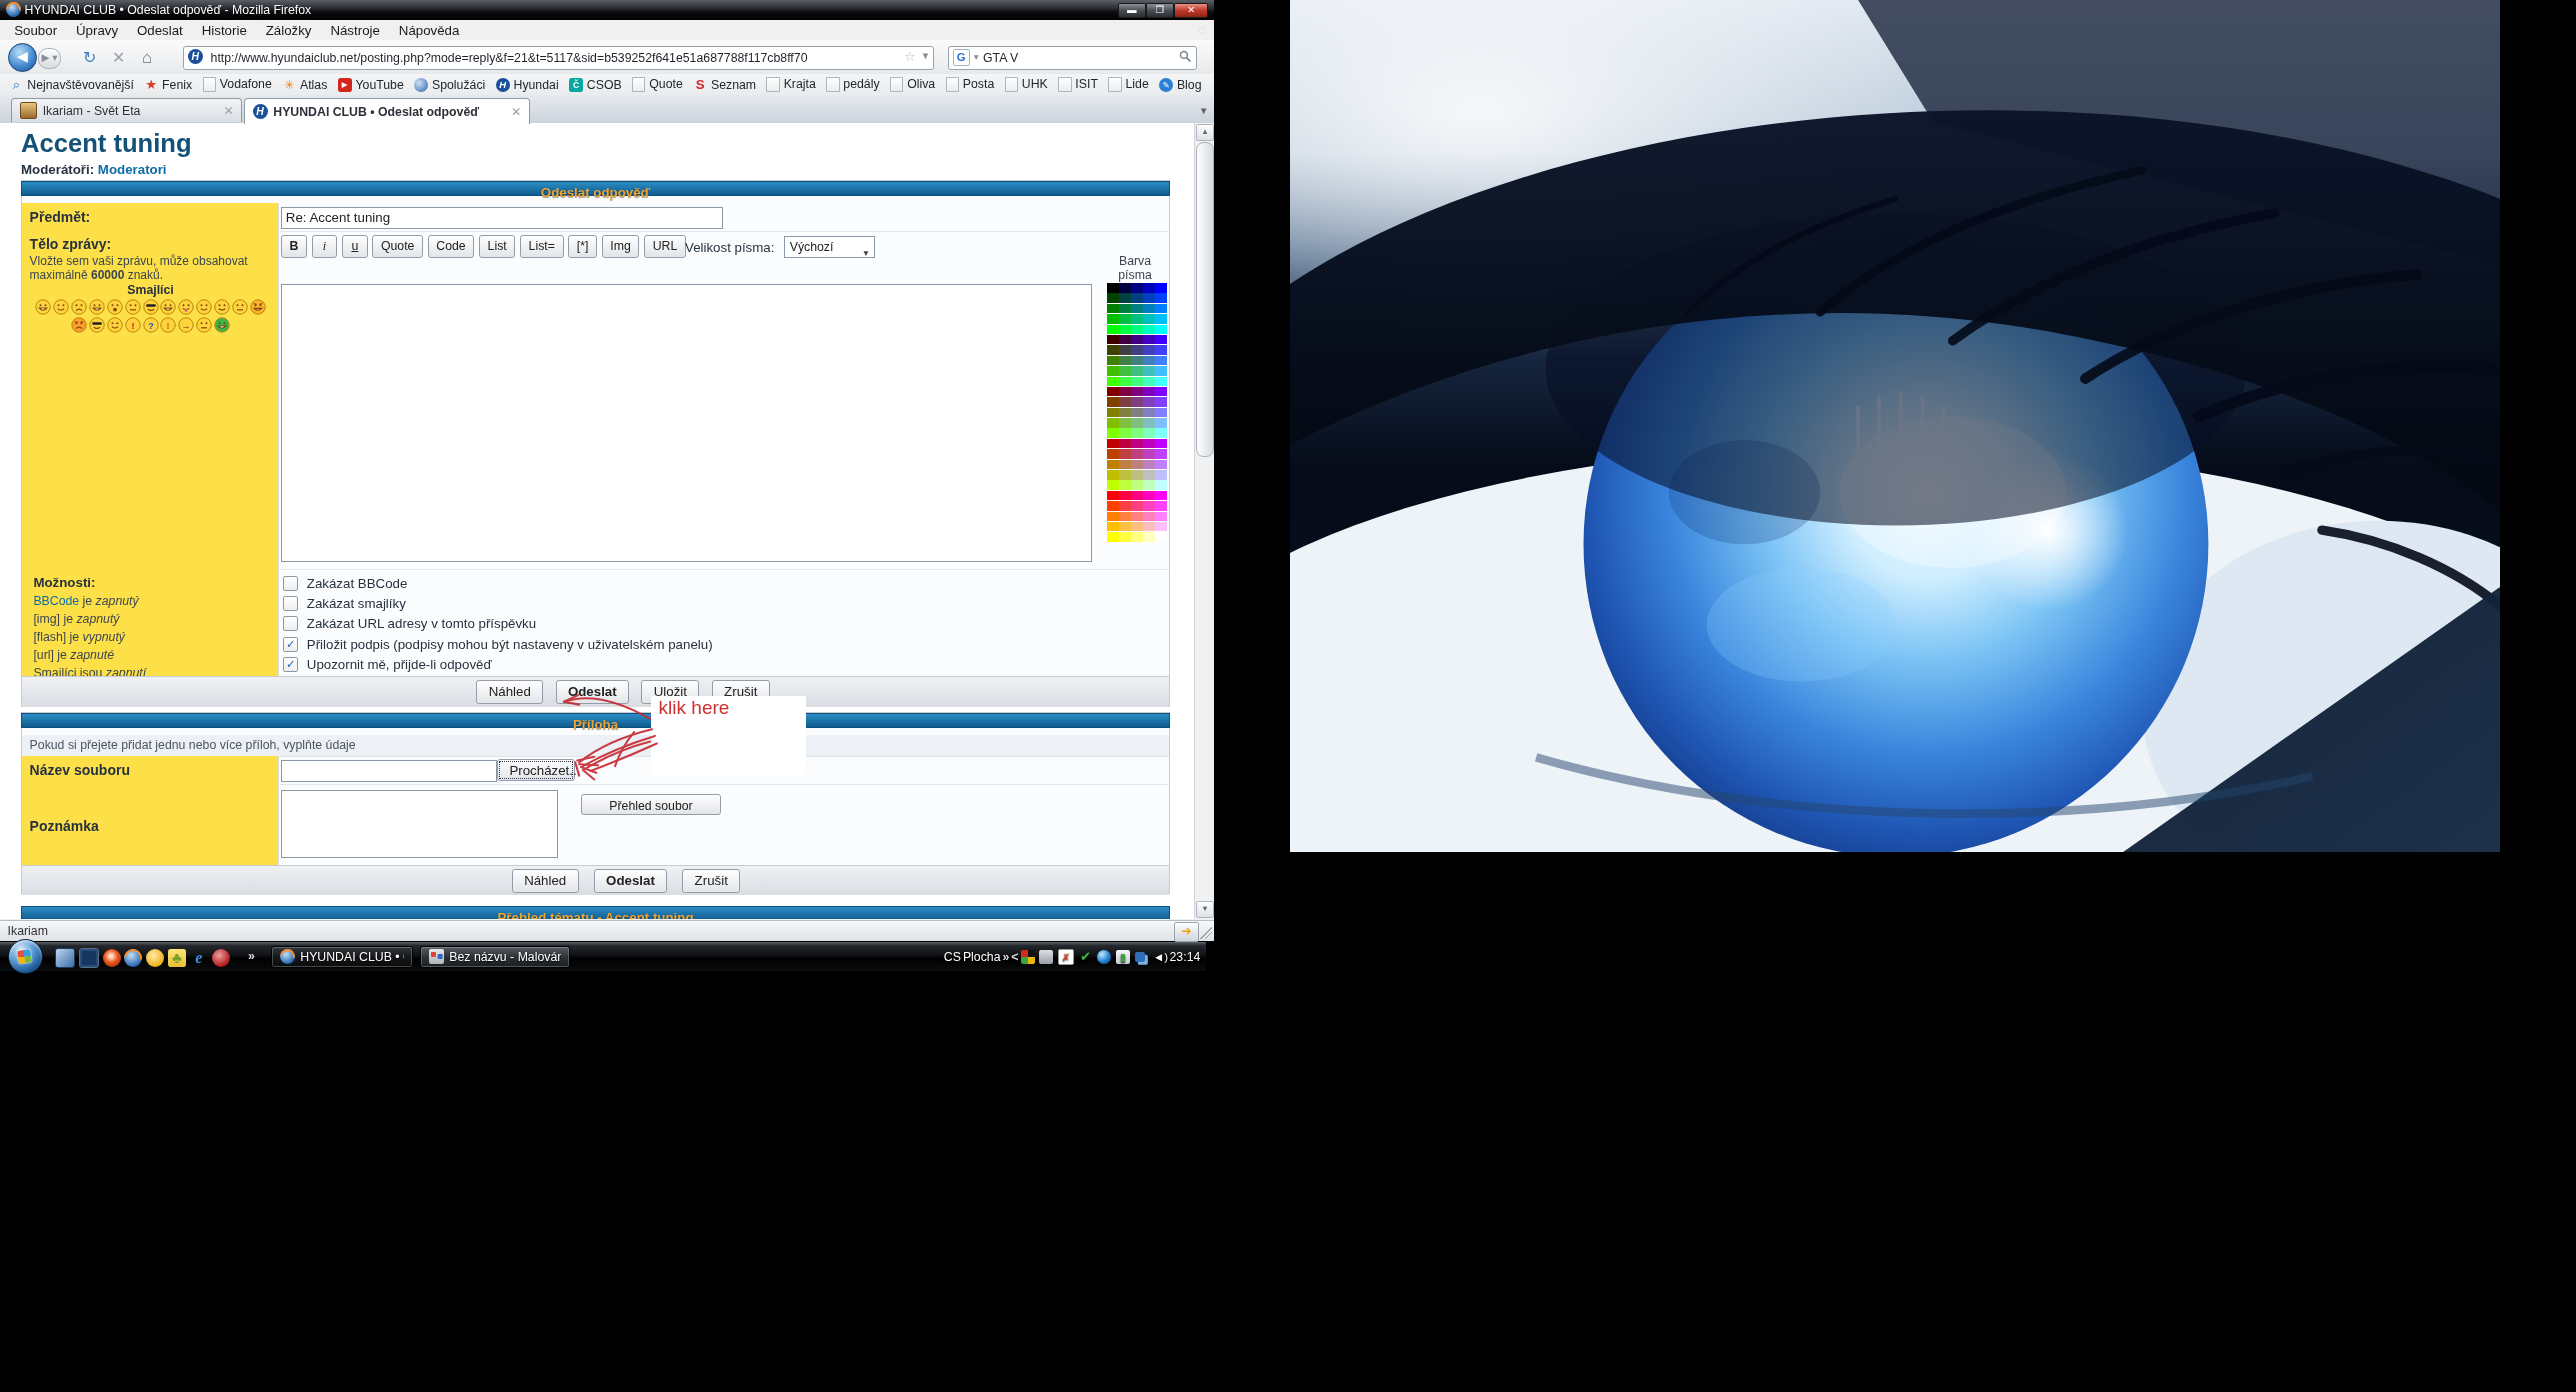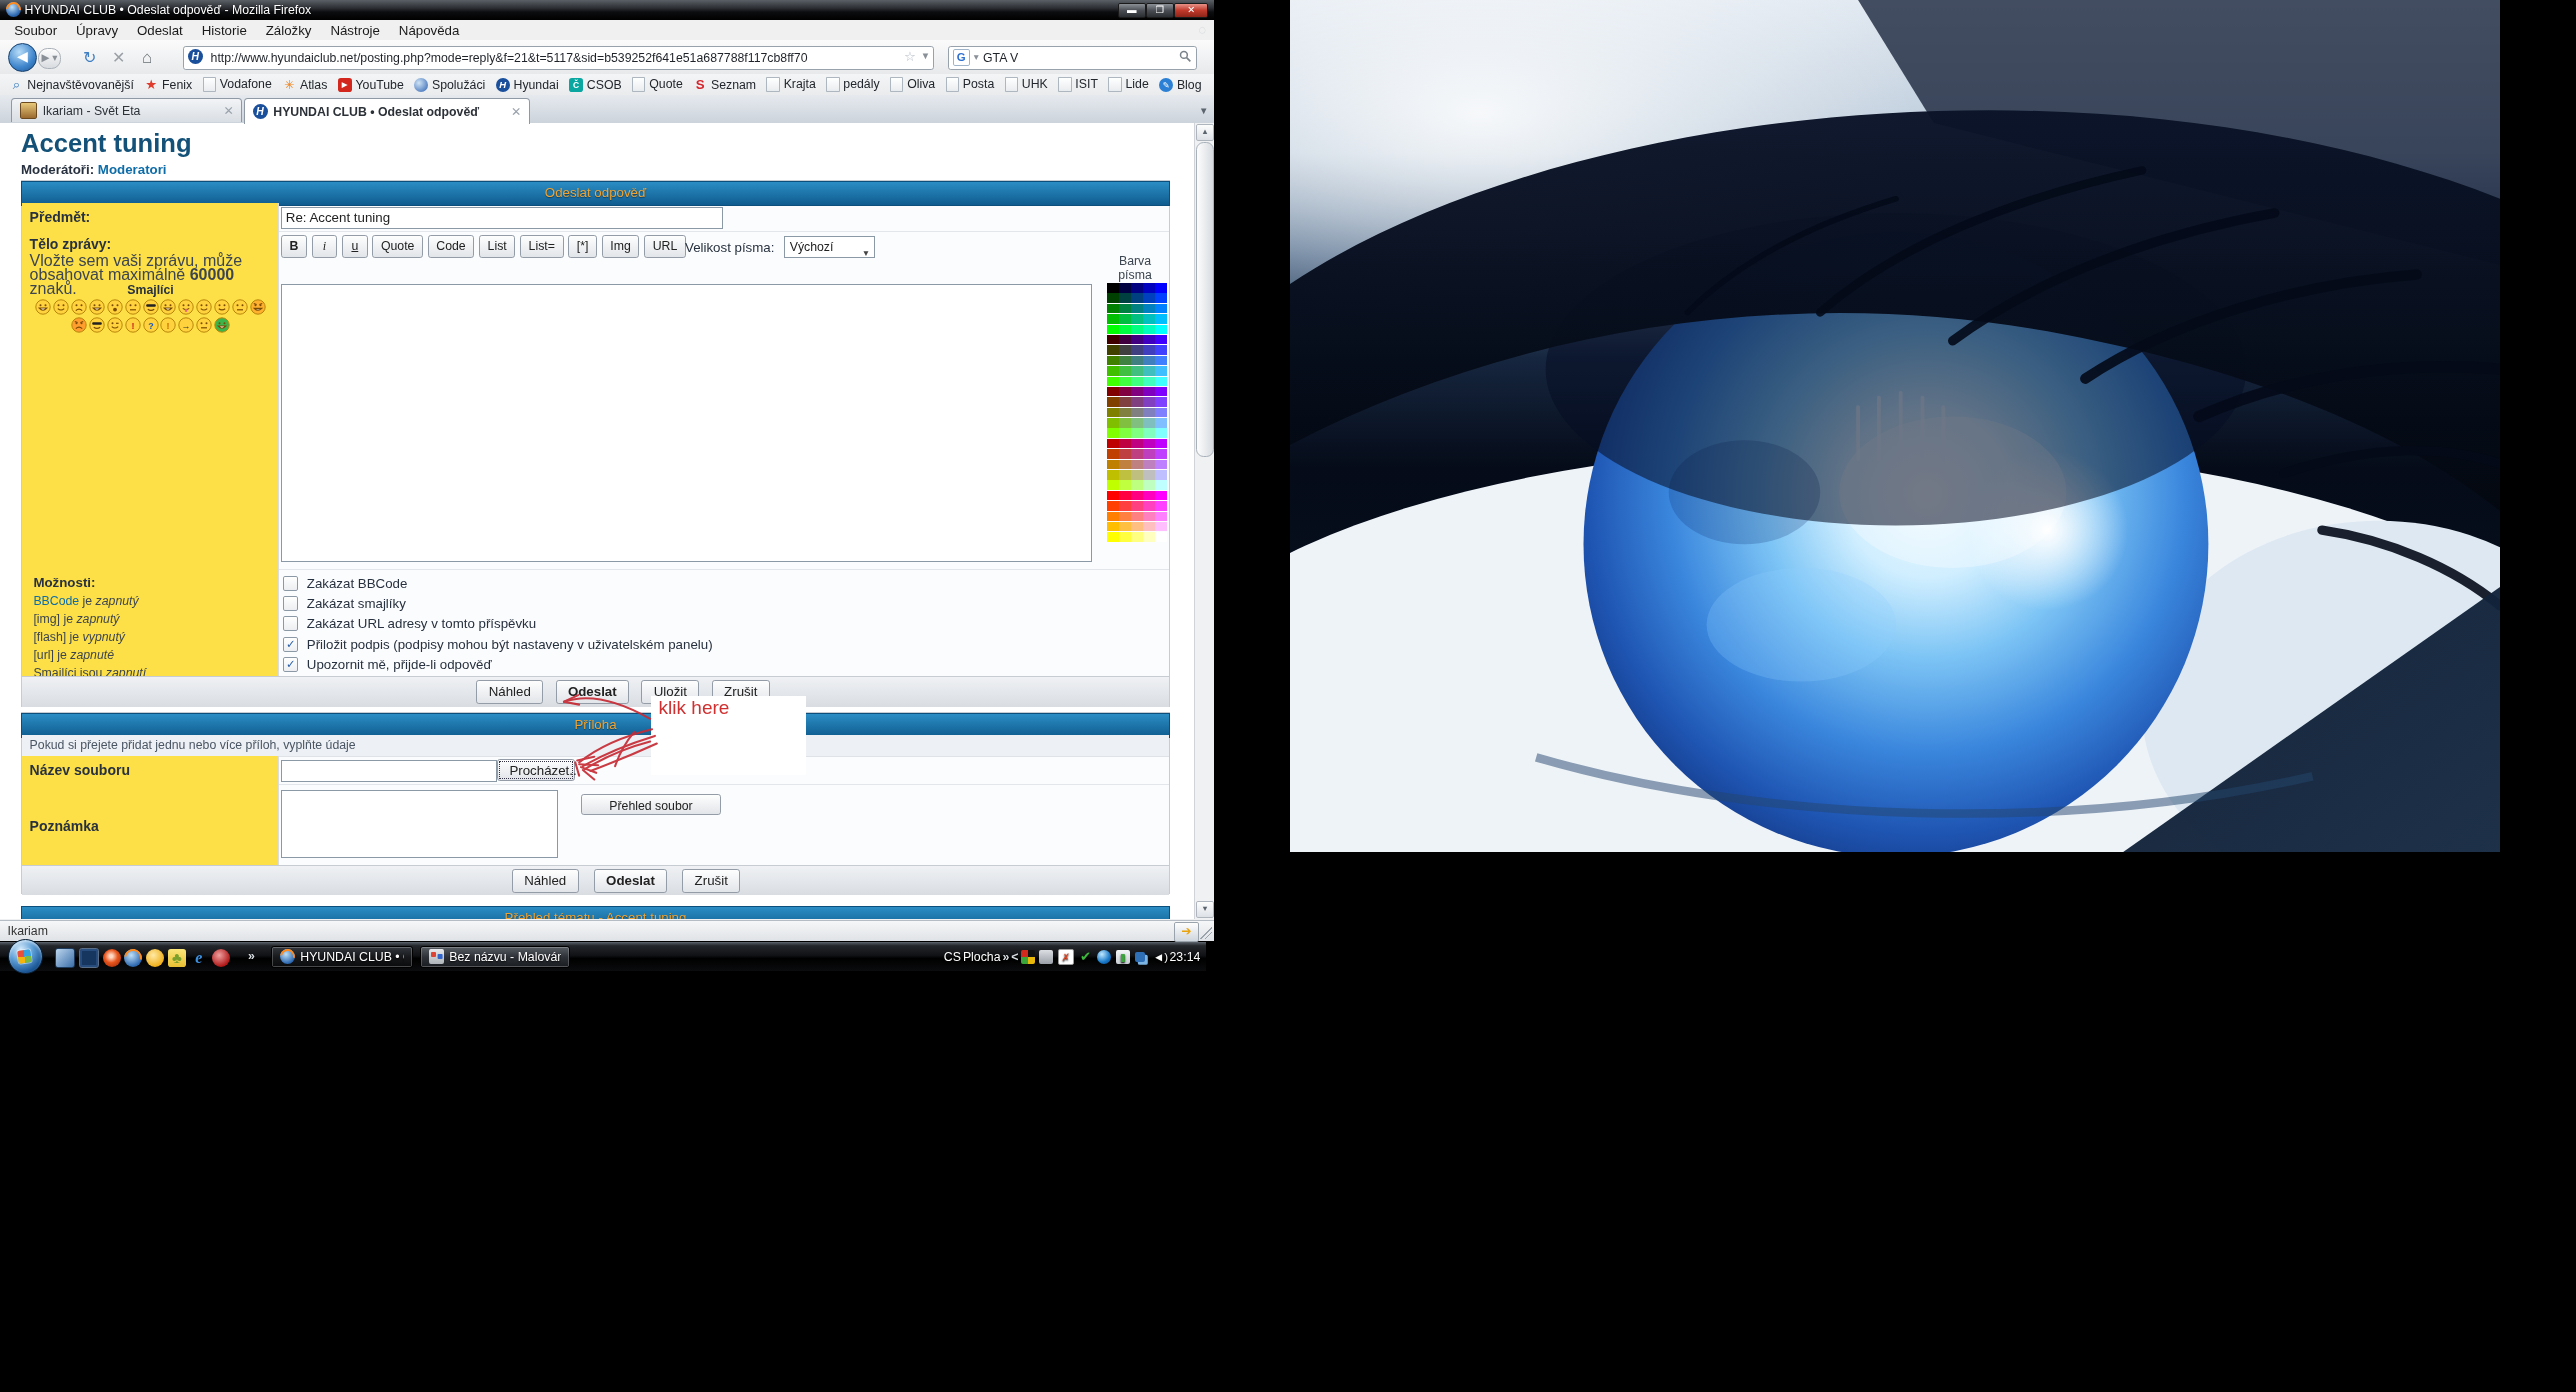--- a/index.html
+++ b/index.html
@@ -82,28 +82,28 @@
   #vscroll{position:absolute;right:0;top:123px;width:19px;height:796px;background:#f0f1f3;border-left:0.9px solid #d0d4d8;}
   .sarrow{position:absolute;left:0.9px;width:16px;height:15px;background:linear-gradient(#fdfdfd,#dde1e6);
     border:0.9px solid #aeb5bd;color:#5c646d;font-size:7.6px;text-align:center;line-height:14px;border-radius:1.9px;}
   #sthumb{position:absolute;left:0.9px;top:19px;width:16px;height:313px;border-radius:7.6px;
     background:linear-gradient(90deg,#fdfdfd,#d7dbe0);border:0.9px solid #a9b1ba;}
 
   #page-heading{position:absolute;left:21px;top:5.7px;font-size:25.6px;font-weight:bold;color:#135178;}
   #moderators{position:absolute;left:21px;top:39px;font-size:13.3px;color:#28313f;font-weight:bold;}
   #moderators a,[data-name=moderators-link]{color:#0e6da8;}
 
-  .panelhead{height:25px;background:linear-gradient(#2b8dc4,#0f5c8f);border:0.9px solid #0d4f7c;box-sizing:border-box;
-    color:#f0a332;font-weight:normal;font-size:13.3px;text-align:center;line-height:21px;
+  .panelhead{height:15px;background:linear-gradient(#2b8dc4,#0f5c8f);border:0.9px solid #0d4f7c;box-sizing:border-box;
+    color:#f0a332;font-weight:bold;font-size:13.3px;text-align:center;line-height:21px;
     text-shadow:0 0.9px 0.9px rgba(0,0,0,.4);}
   .formtable{position:absolute;left:21px;width:1149px;background:#fbfcfd;border:0.9px solid #c6ccd2;box-sizing:border-box;}
   .labelcell{position:absolute;left:0;width:257px;background:#fde047;border-right:0.9px solid #d9dde1;box-sizing:border-box;height:100%;}
   .frow{position:absolute;left:0;right:0;border-bottom:0.9px solid #e3e6ea;}
   .blabel{font-weight:bold;font-size:14px;color:#28313f;}
-  .hint{font-size:16px;color:#3c4550;line-height:14px;}
+  .hint{font-size:12px;color:#3c4550;line-height:14px;}
 
   #form1{top:57px;height:527px;} 
   #f1-head{position:absolute;top:0;left:-0.9px;right:-0.9px;}
   #f1-row1{top:22px;height:28px;}
   #f1-row2{top:50px;height:338px;}
   #f1-row3{top:388px;height:107px;}
   #f1-footer{top:495px;height:31px;position:absolute;left:0;right:0;
      background:linear-gradient(#eff1f4,#d9dde2);border-top:0.9px solid #c6ccd2;
      display:flex;align-items:center;justify-content:center;gap:12.3px;padding-left:55px;box-sizing:border-box;}
   #subject-input{position:absolute;left:259px;top:3.8px;width:432px;height:18px;border:0.9px solid #8b98a6;

